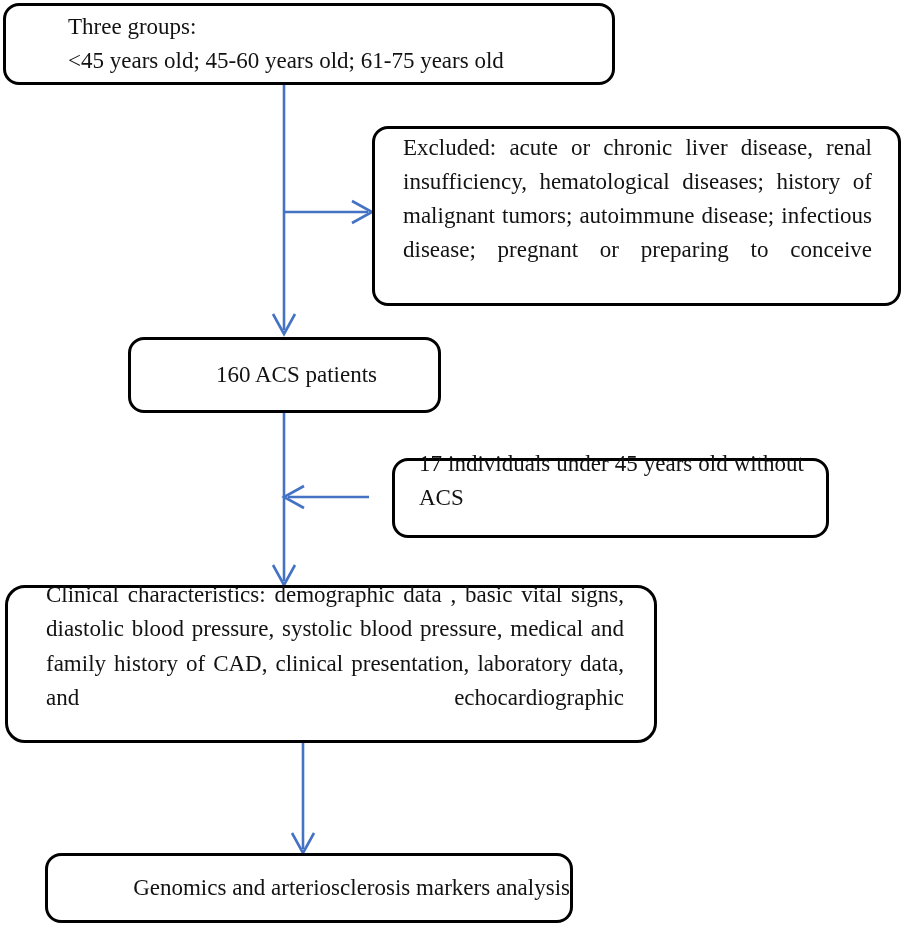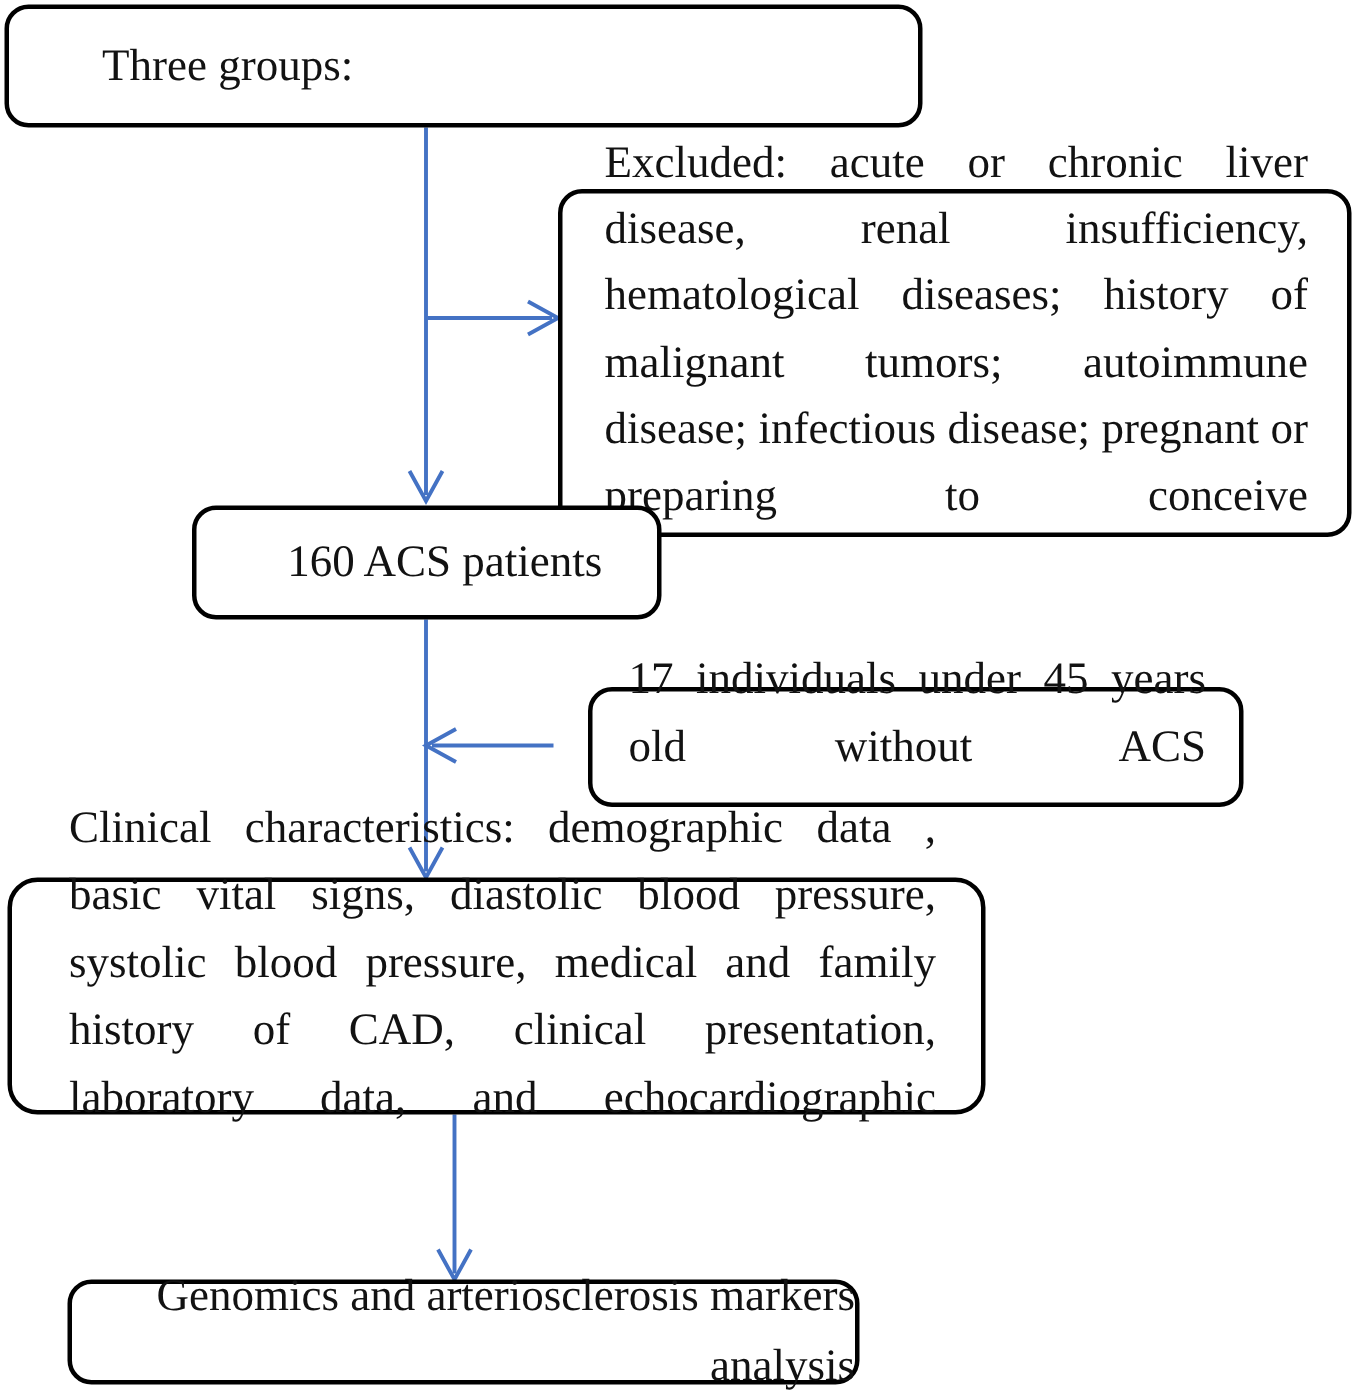--- a/index.html
+++ b/index.html
@@ -22,33 +22,33 @@
     border-radius: 16px;
     background: #ffffff;
     color: #000000;
     display: flex;
     flex-direction: column;
     justify-content: center;
   }
   .node .line,
   .node .ptext {
     color: #121212;
-    font-size: 30px;
+    font-size: 23px;
     line-height: 1.56;
     white-space: pre-wrap;
   }
   
   #node-three-groups {
     left: 3px; top: 3px; width: 612px; height: 82px;
     padding: 6px 0 6px 62px;
   }
   #node-three-groups .line { line-height: 1.48; }
 
   #node-excluded {
-    left: 372px; top: 126px; width: 529px; height: 232px;
+    left: 372px; top: 126px; width: 529px; height: 180px;
     padding: 6px 26px 6px 28px;
   }
   #node-excluded .ptext {
     text-align: justify;
     text-justify: inter-word;
     line-height: 1.48;
   }
 
   #node-acs-patients {
     left: 128px; top: 337px; width: 313px; height: 76px;
@@ -126,20 +126,21 @@
     </g>
 
     <g>
       <line x1="303" y1="743" x2="303" y2="849" stroke="#4472C4" stroke-width="2.6"></line>
       <polyline points="292,833 303,853 314,833" fill="none" stroke="#4472C4" stroke-width="2.6"></polyline>
     </g>
   </svg>
 
   <div class="node" id="node-three-groups">
     <div class="line">Three groups:</div>
+    <div class="line">&lt;45 years old; 45-60 years old; 61-75 years old</div>
   </div>
 
   <div class="node" id="node-excluded">
     <div class="ptext">Excluded: acute or chronic liver disease, renal insufficiency, hematological diseases; history of malignant tumors; autoimmune disease; infectious disease; pregnant or preparing to conceive<span class="justify-filler"></span></div>
   </div>
 
   <div class="node" id="node-acs-patients">
     <div class="line">160 ACS patients</div>
   </div>
 

